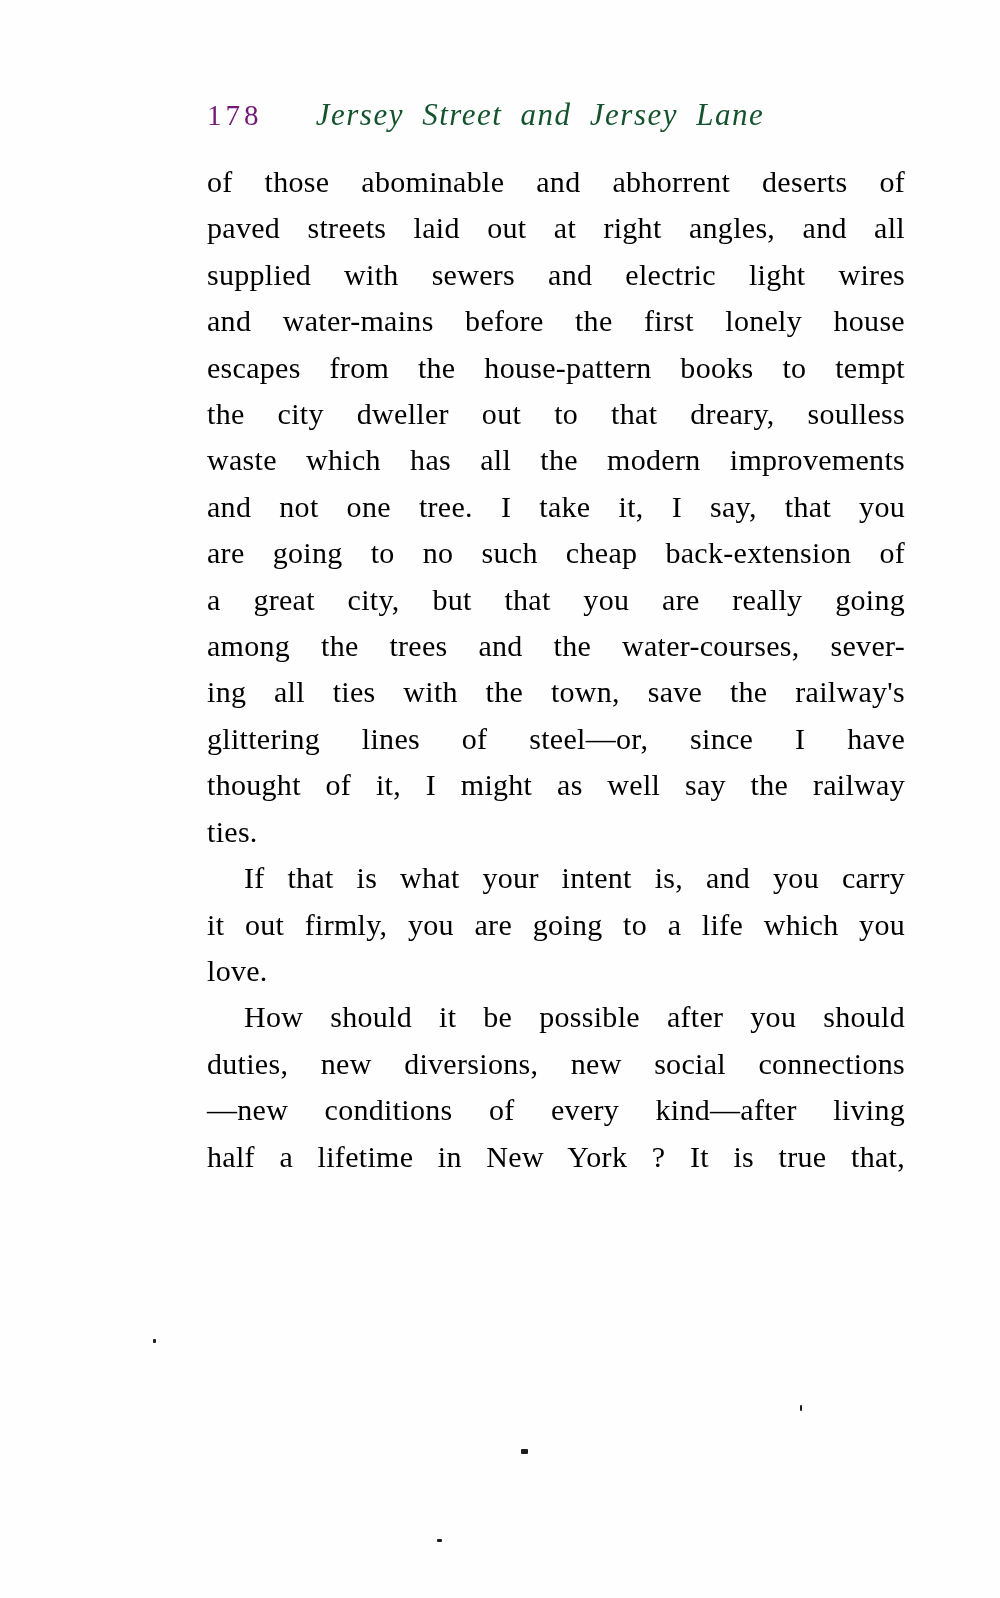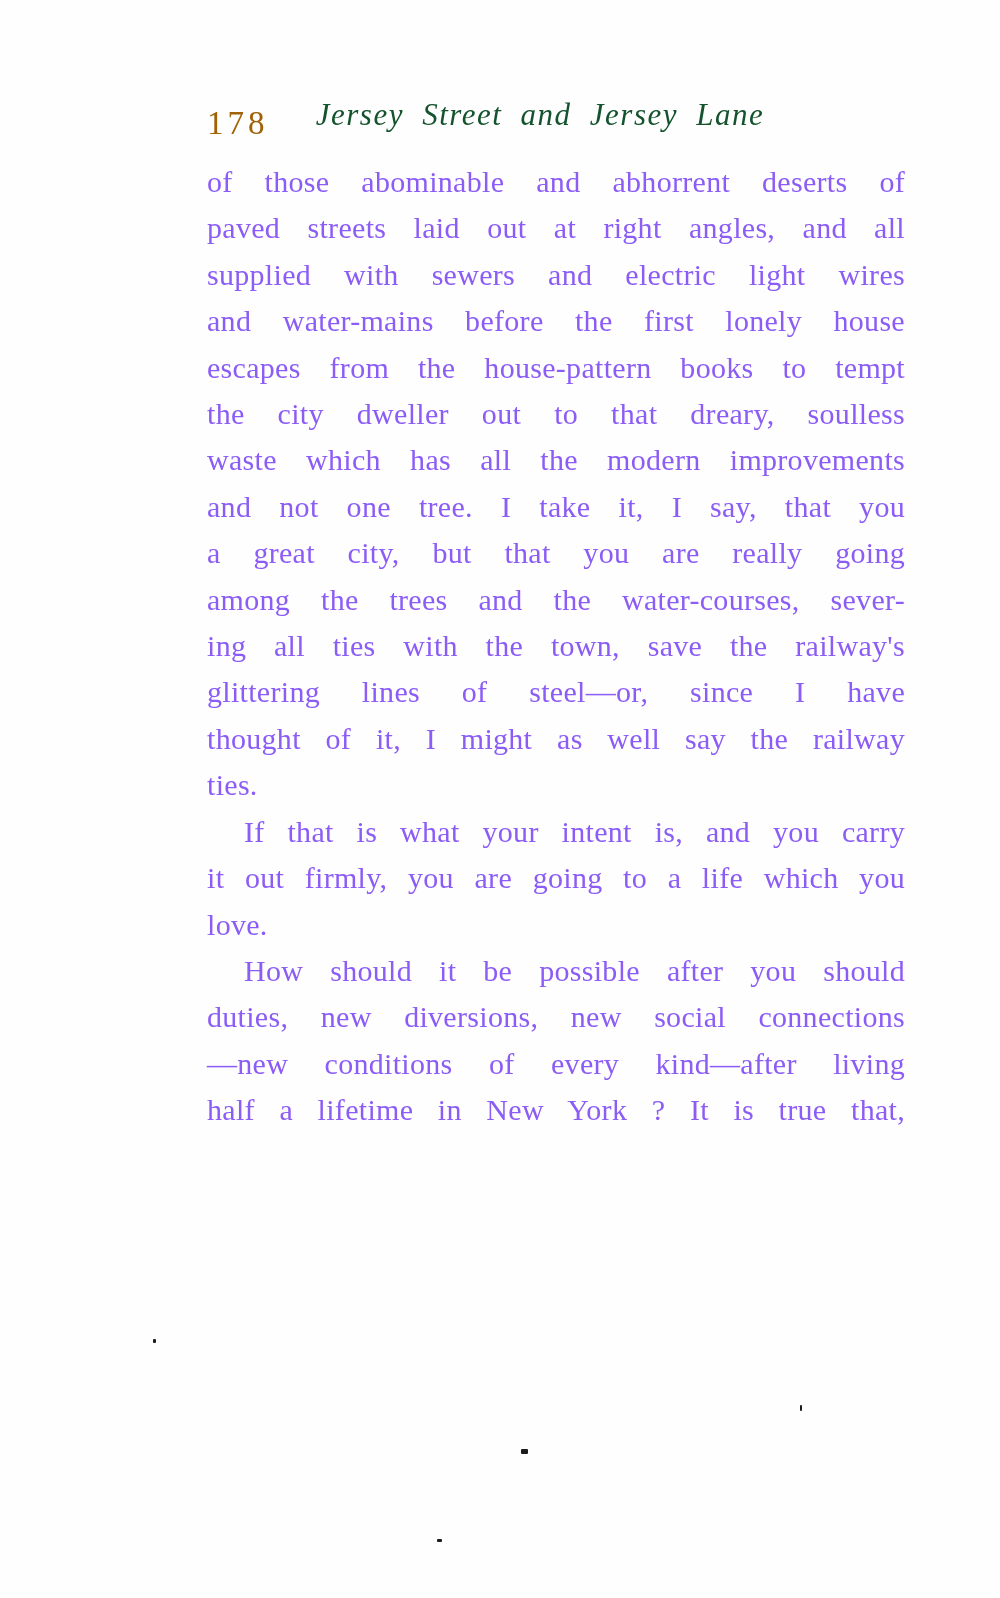--- a/index.html
+++ b/index.html
@@ -19,24 +19,24 @@
   .running-header {
     position: absolute;
     top: 97px;
     left: 207px;
     width: 698px;
     height: 40px;
   }
   .folio {
     position: absolute;
     left: 0;
-    top: 8px;
-    font-size: 33px;
+    top: 2px;
+    font-size: 29px;
     letter-spacing: 4px;
-    color: #a16207;
+    color: #701a75;
   }
   .running-title {
     position: absolute;
     left: 0;
     right: 0;
     top: 0;
     text-align: center;
     transform: translateX(-16px);
     font-style: italic;
     font-size: 31px;
@@ -46,21 +46,21 @@
     white-space: nowrap;
   }
   .text-block {
     position: absolute;
     top: 159px;
     left: 207px;
     width: 698px;
     font-size: 30px;
     line-height: 46.4px;
     letter-spacing: 0.3px;
-    color: #8b5cf6;
+    color: #000000;
   }
   .para { margin: 0; }
   .line {
     text-align: justify;
     text-align-last: justify;
     white-space: normal;
   }
   .line.no-stretch {
     text-align-last: left;
   }
@@ -86,20 +86,21 @@
   <div class="text-block">
       <div class="para">
         <div class="line">of those abominable and abhorrent deserts of</div>
         <div class="line">paved streets laid out at right angles, and all</div>
         <div class="line">supplied with sewers and electric light wires</div>
         <div class="line">and water-mains before the first lonely house</div>
         <div class="line">escapes from the house-pattern books to tempt</div>
         <div class="line">the city dweller out to that dreary, soulless</div>
         <div class="line">waste which has all the modern improvements</div>
         <div class="line">and not one tree.  I take it, I say, that you</div>
+        <div class="line">are going to no such cheap back-extension of</div>
         <div class="line">a great city, but that you are really going</div>
         <div class="line">among the trees and the water-courses, sever-</div>
         <div class="line">ing all ties with the town, save the railway's</div>
         <div class="line">glittering lines of steel—or, since I have</div>
         <div class="line">thought of it, I might as well say the railway</div>
         <div class="line no-stretch">ties.</div>
       </div>
       <div class="para">
         <div class="line first-indent">If that is what your intent is, and you carry</div>
         <div class="line">it out firmly, you are going to a life which you</div>

